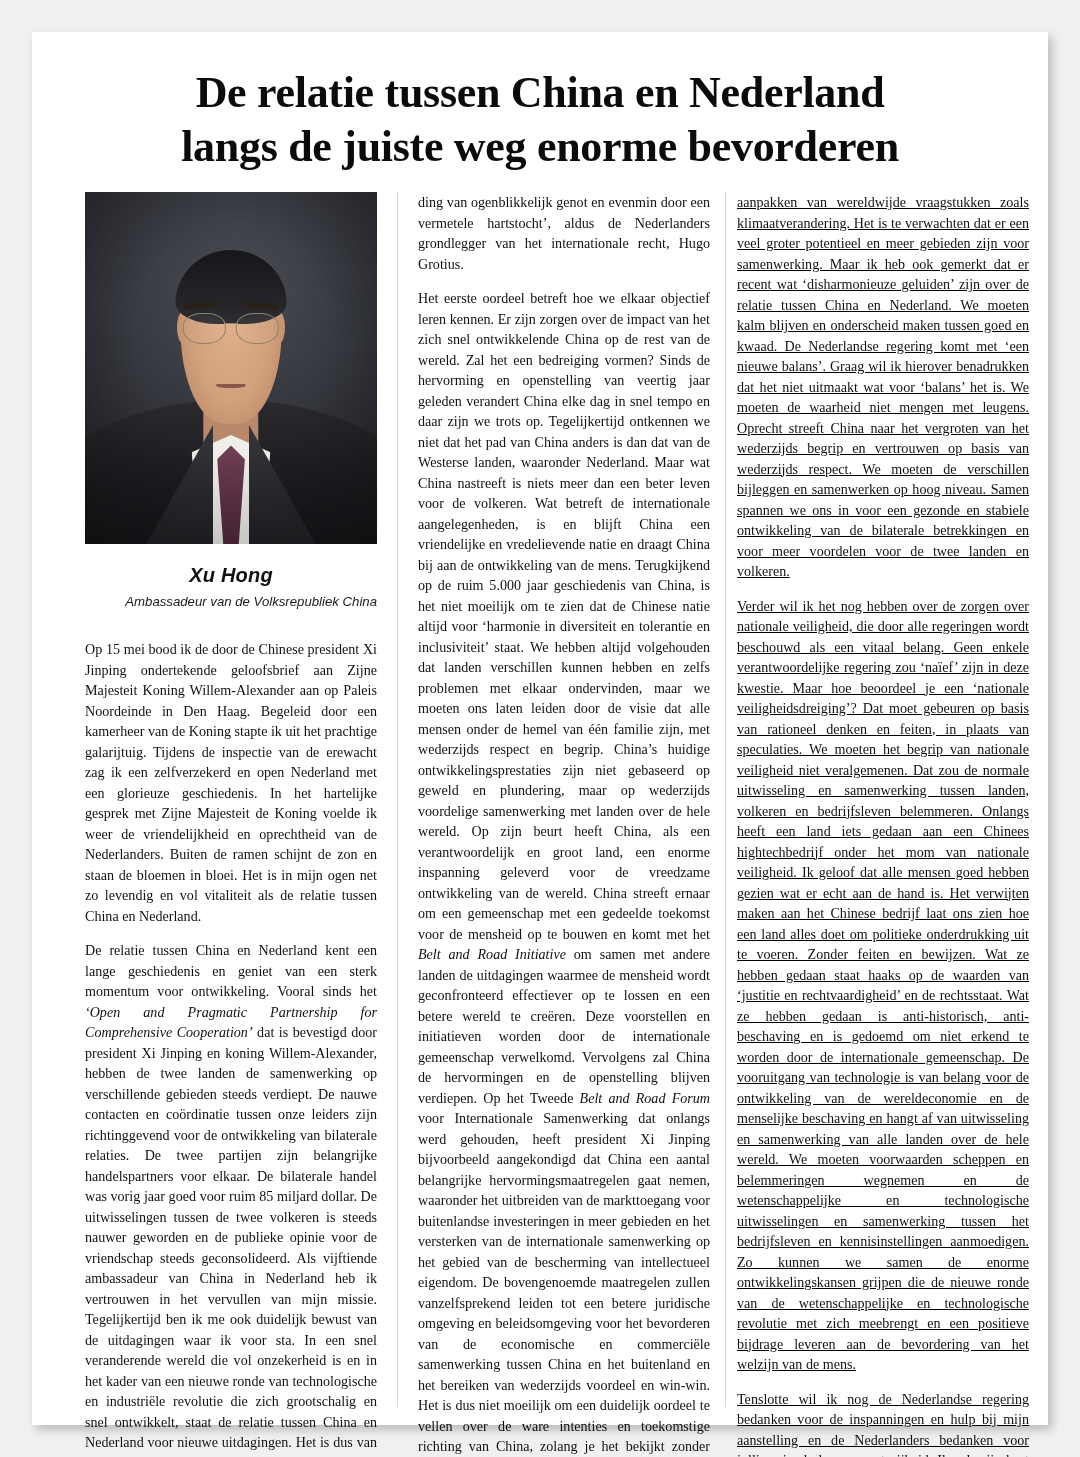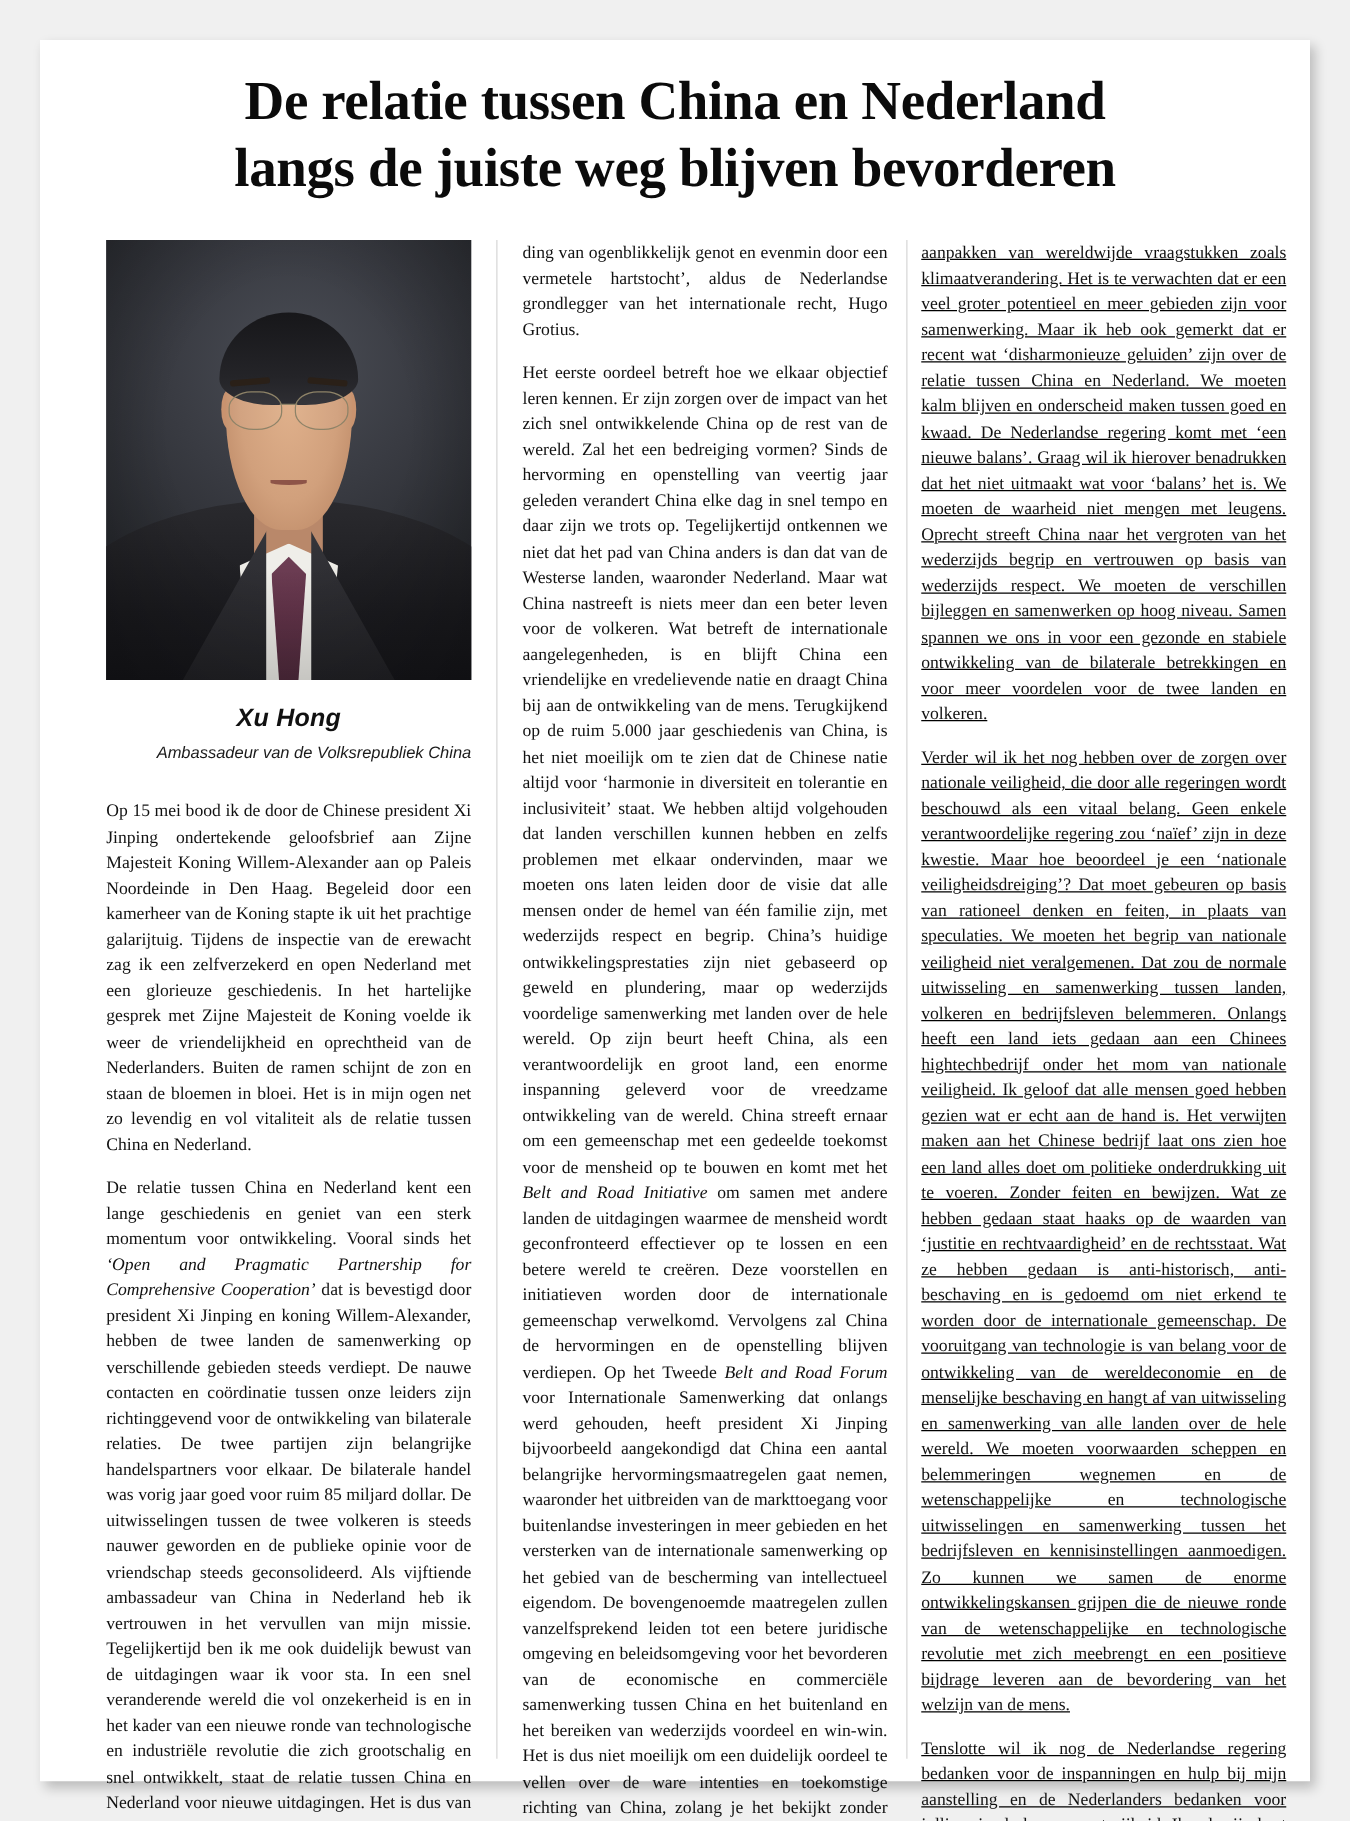--- a/index.html
+++ b/index.html
@@ -16,21 +16,21 @@
 
   #page {
     position: absolute;
     left: 32px;
     top: 32px;
     width: 1016px;
     height: 1393px;
     background: #ffffff;
     box-shadow: 4px 5px 9px rgba(0,0,0,0.22);
     box-sizing: border-box;
-    padding: 0;
+    padding: 12px;
   }
 
   
   .headline {
     margin: 0;
     padding: 22px 46px 0 46px;
     text-align: center;
     font-family: "Liberation Serif", serif;
     font-weight: bold;
     font-size: 44px;
@@ -251,21 +251,21 @@
   .col-1 .article { margin-top: 30px; }
   .col-2 .article, .col-3 .article { margin-top: 0; }
 </style>
 </head>
 <body>
 
 <div id="page">
 
   <h1 class="headline">
     <span class="ln">De relatie tussen China en Nederland</span>
-    <span class="ln">langs de juiste weg blijven bevorderen</span>
+    <span class="ln">langs de juiste weg enorme bevorderen</span>
   </h1>
 
   <div class="body-wrap">
 
     <div class="rule rule-1"></div>
     <div class="rule rule-2"></div>
 
     <div class="col col-1">
 
       <div class="portrait">
@@ -295,21 +295,21 @@
       <div class="byline-role">Ambassadeur van de Volksrepubliek China</div>
 
       <div class="article">
         <p>Op 15 mei bood ik de door de Chinese president Xi Jinping ondertekende geloofsbrief aan Zijne Majesteit Koning Willem-Alexander aan op Paleis Noordeinde in Den Haag. Begeleid door een kamerheer van de Koning stapte ik uit het prachtige galarijtuig. Tijdens de inspectie van de erewacht zag ik een zelfverzekerd en open Nederland met een glorieuze geschiedenis. In het hartelijke gesprek met Zijne Majesteit de Koning voelde ik weer de vriendelijkheid en oprechtheid van de Nederlanders. Buiten de ramen schijnt de zon en staan de bloemen in bloei. Het is in mijn ogen net zo levendig en vol vitaliteit als de relatie tussen China en Nederland.</p>
         <p><span>De relatie tussen China en Nederland kent een lange geschiedenis en geniet van een sterk momentum voor ontwikkeling. Vooral sinds het </span><i>‘Open and Pragmatic Partnership for Comprehensive Cooperation’</i><span> dat is bevestigd door president Xi Jinping en koning Willem-Alexander, hebben de twee landen de samenwerking op verschillende gebieden steeds verdiept. De nauwe contacten en coördinatie tussen onze leiders zijn richtinggevend voor de ontwikkeling van bilaterale relaties. De twee partijen zijn belangrijke handelspartners voor elkaar. De bilaterale handel was vorig jaar goed voor ruim 85 miljard dollar. De uitwisselingen tussen de twee volkeren is steeds nauwer geworden en de publieke opinie voor de vriendschap steeds geconsolideerd. Als vijftiende ambassadeur van China in Nederland heb ik vertrouwen in het vervullen van mijn missie. Tegelijkertijd ben ik me ook duidelijk bewust van de uitdagingen waar ik voor sta. In een snel veranderende wereld die vol onzekerheid is en in het kader van een nieuwe ronde van technologische en industriële revolutie die zich grootschalig en snel ontwikkelt, staat de relatie tussen China en Nederland voor nieuwe uitdagingen. Het is dus van groot belang om juiste oordelen over de situatie te vellen en stappen in de goede richting te zetten. ‘Omdat het immers niet alleen de sociale natuur is die maakt dat de mens superieur is boven de andere levende wezens, maar omdat de mens ook het vermogen bezit om, niet alleen nu, maar ook voor de toekomst, te oordelen wat nuttig is of schadelijk, en welke dingen tot beiden kunnen leiden, en zich niet laat meesleuren door vrees of door de verlei-</span></p>
       </div>
     </div>
 
     <div class="col col-2">
       <div class="article">
-        <p>ding van ogenblikkelijk genot en evenmin door een vermetele hartstocht’, aldus de Nederlandse grondlegger van het internationale recht, Hugo Grotius.</p>
+        <p>ding van ogenblikkelijk genot en evenmin door een vermetele hartstocht’, aldus de Nederlanders grondlegger van het internationale recht, Hugo Grotius.</p>
         <p><span>Het eerste oordeel betreft hoe we elkaar objectief leren kennen. Er zijn zorgen over de impact van het zich snel ontwikkelende China op de rest van de wereld. Zal het een bedreiging vormen? Sinds de hervorming en openstelling van veertig jaar geleden verandert China elke dag in snel tempo en daar zijn we trots op.  Tegelijkertijd ontkennen we niet dat het pad van China anders is dan dat van de Westerse landen, waaronder Nederland. Maar wat China nastreeft is niets meer dan een beter leven voor de volkeren. Wat betreft de internationale aangelegenheden, is en blijft China een vriendelijke en vredelievende natie en draagt China bij aan de ontwikkeling van de mens. Terugkijkend op de ruim 5.000 jaar geschiedenis van China, is het niet moeilijk om te zien dat de Chinese natie altijd voor ‘harmonie in diversiteit en tolerantie en inclusiviteit’ staat. We hebben altijd volgehouden dat landen verschillen kunnen hebben en zelfs problemen met elkaar ondervinden, maar we moeten ons laten leiden door de visie dat alle mensen onder de hemel van één familie zijn, met wederzijds respect en begrip. China’s huidige ontwikkelingsprestaties zijn niet gebaseerd op geweld en plundering, maar op wederzijds voordelige samenwerking met landen over de hele wereld. Op zijn beurt heeft China, als een verantwoordelijk en groot land, een enorme inspanning geleverd voor de vreedzame ontwikkeling van de wereld. China streeft ernaar om een gemeenschap met een gedeelde toekomst voor de mensheid op te bouwen en komt met het </span><i>Belt and Road Initiative</i><span> om samen met andere landen de uitdagingen waarmee de mensheid wordt geconfronteerd effectiever op te lossen en een betere wereld te creëren. Deze voorstellen en initiatieven worden door de internationale gemeenschap verwelkomd. Vervolgens zal China de hervormingen en de openstelling blijven verdiepen. Op het Tweede </span><i>Belt and Road Forum</i><span> voor Internationale Samenwerking dat onlangs werd gehouden, heeft president Xi Jinping bijvoorbeeld aangekondigd dat China een aantal belangrijke hervormingsmaatregelen gaat nemen, waaronder het uitbreiden van de markttoegang voor buitenlandse investeringen in meer gebieden en het versterken van de internationale samenwerking op het gebied van de bescherming van intellectueel eigendom. De bovengenoemde maatregelen zullen vanzelfsprekend leiden tot een betere juridische omgeving en beleidsomgeving voor het bevorderen van de economische en commerciële samenwerking tussen China en het buitenland en het bereiken van wederzijds voordeel en win-win. Het is dus niet moeilijk om een duidelijk oordeel te vellen over de ware intenties en toekomstige richting van China, zolang je het bekijkt zonder vooroordelen en gekleurde bril.</span></p>
 
       </div>
     </div>
 
     <div class="col col-3">
       <div class="article">
         <p>aanpakken van wereldwijde vraagstukken zoals klimaatverandering. Het is te verwachten dat er een veel groter potentieel en meer gebieden zijn voor samenwerking. Maar ik heb ook gemerkt dat er recent wat ‘disharmonieuze geluiden’ zijn over de relatie tussen China en Nederland. We moeten kalm blijven en onderscheid maken tussen goed en kwaad. De Nederlandse regering komt met ‘een nieuwe balans’. Graag wil ik hierover benadrukken dat het niet uitmaakt wat voor ‘balans’ het is. We moeten de waarheid niet mengen met leugens. Oprecht streeft China naar het vergroten van het wederzijds begrip en vertrouwen op basis van wederzijds respect. We moeten de verschillen bijleggen en samenwerken op hoog niveau. Samen spannen we ons in voor een gezonde en stabiele ontwikkeling van de bilaterale betrekkingen en voor meer voordelen voor de twee landen en volkeren.</p>
         <p>Verder wil ik het nog hebben over de zorgen over nationale veiligheid, die door alle regeringen wordt beschouwd als een vitaal belang. Geen enkele verantwoordelijke regering zou ‘naïef’ zijn in deze kwestie. Maar hoe beoordeel je een ‘nationale veiligheidsdreiging’? Dat moet gebeuren op basis van rationeel denken en feiten, in plaats van speculaties. We moeten het begrip van nationale veiligheid niet veralgemenen. Dat zou de normale uitwisseling en samenwerking tussen landen, volkeren en bedrijfsleven belemmeren. Onlangs heeft een land iets gedaan aan een Chinees hightechbedrijf onder het mom van nationale veiligheid. Ik geloof dat alle mensen goed hebben gezien wat er echt aan de hand is. Het verwijten maken aan het Chinese bedrijf laat ons zien hoe een land alles doet om politieke onderdrukking uit te voeren. Zonder feiten en bewijzen. Wat ze hebben gedaan staat haaks op de waarden van ‘justitie en rechtvaardigheid’ en de rechtsstaat. Wat ze hebben gedaan is anti-historisch, anti-beschaving en is gedoemd om niet erkend te worden door de internationale gemeenschap. De vooruitgang van technologie is van belang voor de ontwikkeling van de wereldeconomie en de menselijke beschaving en hangt af van uitwisseling en samenwerking van alle landen over de hele wereld. We moeten voorwaarden scheppen en belemmeringen wegnemen en de wetenschappelijke en technologische uitwisselingen en samenwerking tussen het bedrijfsleven en kennisinstellingen aanmoedigen. Zo kunnen we samen de enorme ontwikkelingskansen grijpen die de nieuwe ronde van de wetenschappelijke en technologische revolutie met zich meebrengt en een positieve bijdrage leveren aan de bevordering van het welzijn van de mens.</p>
         <p><span>Tenslotte wil ik nog de Nederlandse regering bedanken voor de inspanningen en hulp bij mijn aanstelling en de Nederlanders bedanken voor jullie vriendschap en gastvrijheid. Ik zal mijn best doen, als een ‘brug’ en ‘raam’, om meer Nederlanders China te laten kennen en begrijpen. Ik ben ervan overtuigd dat wij het onderlinge begrip, vertrouwen en vriendschap kunnen vergroten, zolang wij elkaar eerlijk behandelen op basis van gelijkheid. Ik ben ervan overtuigd dat het </span></p>

